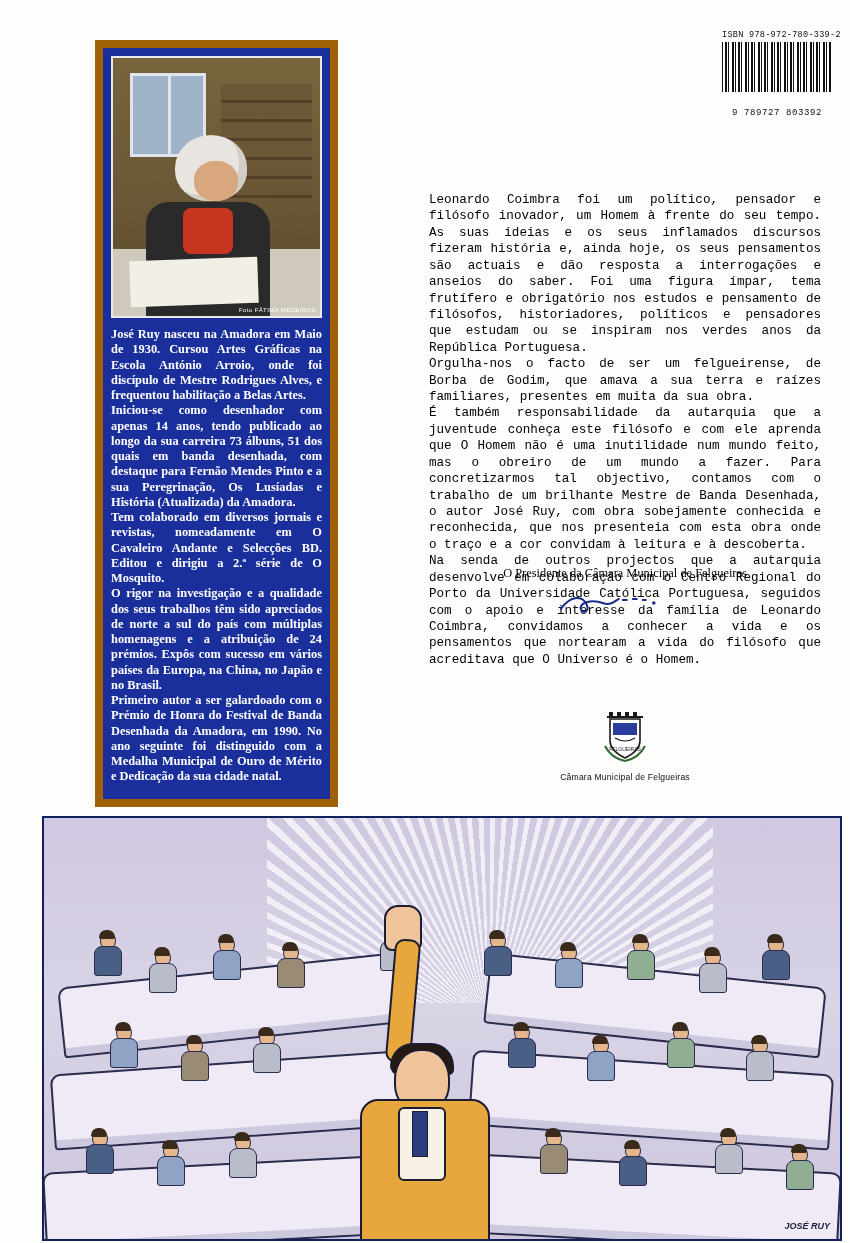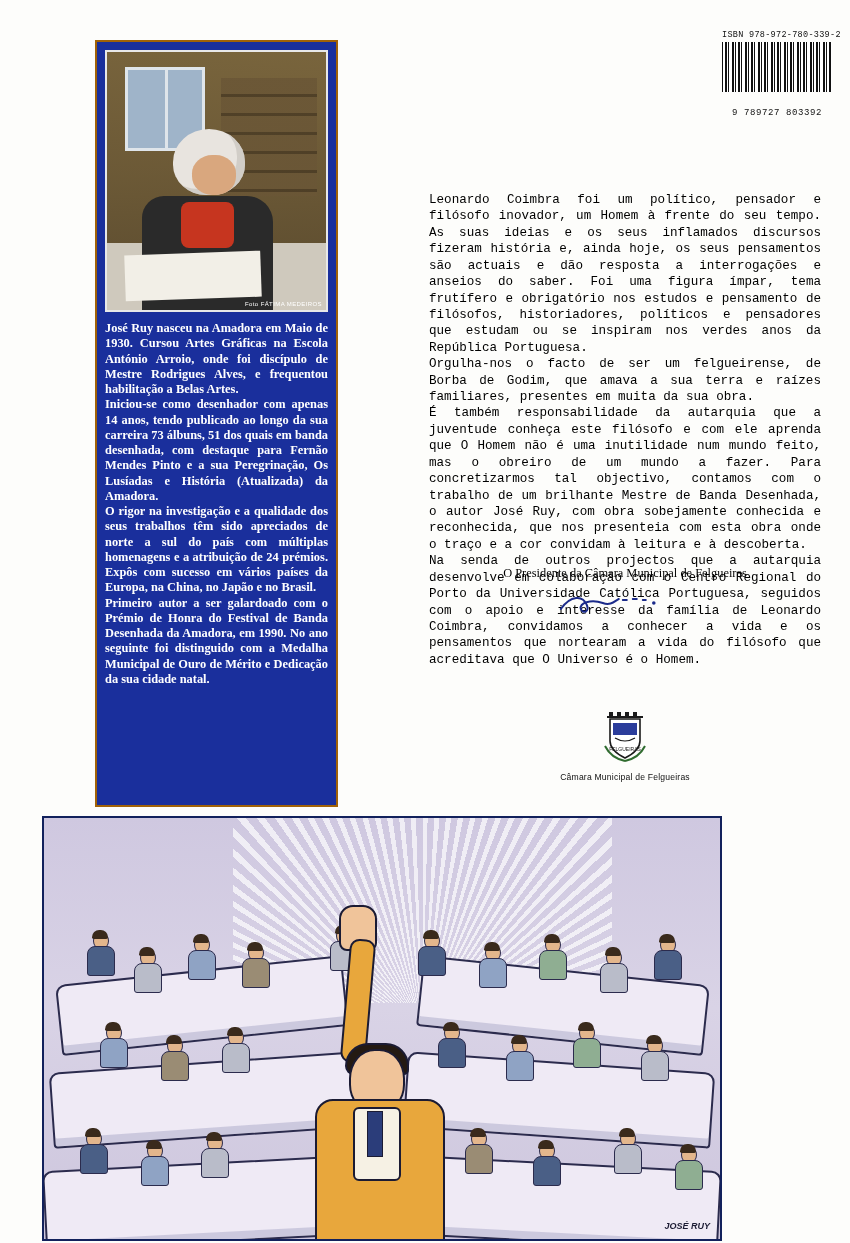--- a/index.html
+++ b/index.html
@@ -57,21 +57,21 @@
   }
 
   
   .author-panel {
     position: absolute;
     left: 95px;
     top: 40px;
     width: 243px;
     height: 767px;
     background: #1a2f9c;
-    border: 2px solid #a16207;
+    border: 8px solid #a16207;
     box-sizing: border-box;
     padding: 8px 8px 6px 8px;
   }
   .author-photo {
     width: 100%;
     height: 262px;
     border: 2px solid #e8e8e8;
     box-sizing: border-box;
     position: relative;
     overflow: hidden;
@@ -249,21 +249,21 @@
     color: #111;
     margin-top: 6px;
     letter-spacing: .2px;
   }
 
   
   .illustration {
     position: absolute;
     left: 42px;
     top: 816px;
-    width: 680px;
+    width: 800px;
     height: 425px;
     border: 2px solid #12215c;
     box-sizing: border-box;
     background: #c2410c;
     overflow: hidden;
   }
   .ill-sky {
     position: absolute;
     inset: 0;
     background: linear-gradient(180deg, #cfc8e0 0%, #d9d3e6 45%, #cdc6dd 100%);
@@ -445,20 +445,21 @@
       <div class="photo-face"></div>
       <div class="photo-body"></div>
       <div class="photo-scarf"></div>
       <div class="photo-paper"></div>
       <div class="photo-credit">Foto FÁTIMA MEDEIROS</div>
     </div>
 
     <div class="author-text">
       <p>José Ruy nasceu na Amadora em Maio de 1930. Cursou Artes Gráficas na Escola António Arroio, onde foi discípulo de Mestre Rodrigues Alves, e frequentou habilitação a Belas Artes.</p>
       <p>Iniciou-se como desenhador com apenas 14 anos, tendo publicado ao longo da sua carreira 73 álbuns, 51 dos quais em banda desenhada, com destaque para Fernão Mendes Pinto e a sua Peregrinação, Os Lusíadas e História (Atualizada) da Amadora.</p>
+      <p>Tem colaborado em diversos jornais e revistas, nomeadamente em O Cavaleiro Andante e Selecções BD. Editou e dirigiu a 2.ª série de O Mosquito.</p>
       <p>O rigor na investigação e a qualidade dos seus trabalhos têm sido apreciados de norte a sul do país com múltiplas homenagens e a atribuição de 24 prémios. Expôs com sucesso em vários países da Europa, na China, no Japão e no Brasil.</p>
       <p>Primeiro autor a ser galardoado com o Prémio de Honra do Festival de Banda Desenhada da Amadora, em 1990. No ano seguinte foi distinguido com a Medalha Municipal de Ouro de Mérito e Dedicação da sua cidade natal.</p>
     </div>
   </div>
 
   <div class="main-text">
     <p>Leonardo Coimbra foi um político, pensador e filósofo inovador, um Homem à frente do seu tempo. As suas ideias e os seus inflamados discursos fizeram história e, ainda hoje, os seus pensamentos são actuais e dão resposta a interrogações e anseios do saber. Foi uma figura ímpar, tema frutífero e obrigatório nos estudos e pensamento de filósofos, historiadores, políticos e pensadores que estudam ou se inspiram nos verdes anos da República Portuguesa.</p>
     <p>Orgulha-nos o facto de ser um felgueirense, de Borba de Godim, que amava a sua terra e raízes familiares, presentes em muita da sua obra.</p>
     <p>É também responsabilidade da autarquia que a juventude conheça este filósofo e com ele aprenda que O Homem não é uma inutilidade num mundo feito, mas o obreiro de um mundo a fazer. Para concretizarmos tal objectivo, contamos com o trabalho de um brilhante Mestre de Banda Desenhada, o autor José Ruy, com obra sobejamente conhecida e reconhecida, que nos presenteia com esta obra onde o traço e a cor convidam à leitura e à descoberta.</p>
     <p>Na senda de outros projectos que a autarquia desenvolve em colaboração com o Centro Regional do Porto da Universidade Católica Portuguesa, seguidos com o apoio e interesse da família de Leonardo Coimbra, convidamos a conhecer a vida e os pensamentos que nortearam a vida do filósofo que acreditava que O Universo é o Homem.</p>

